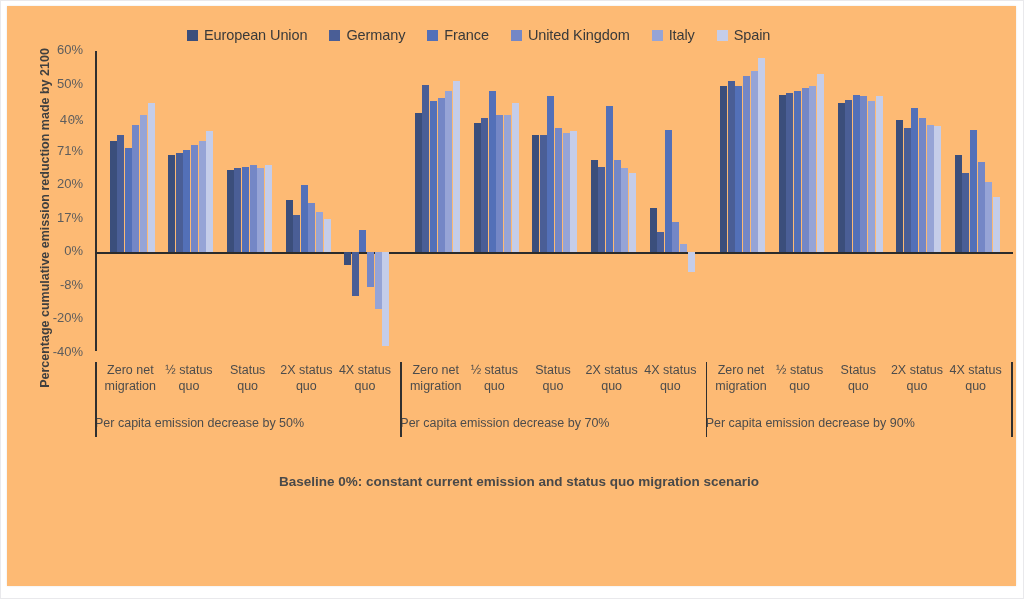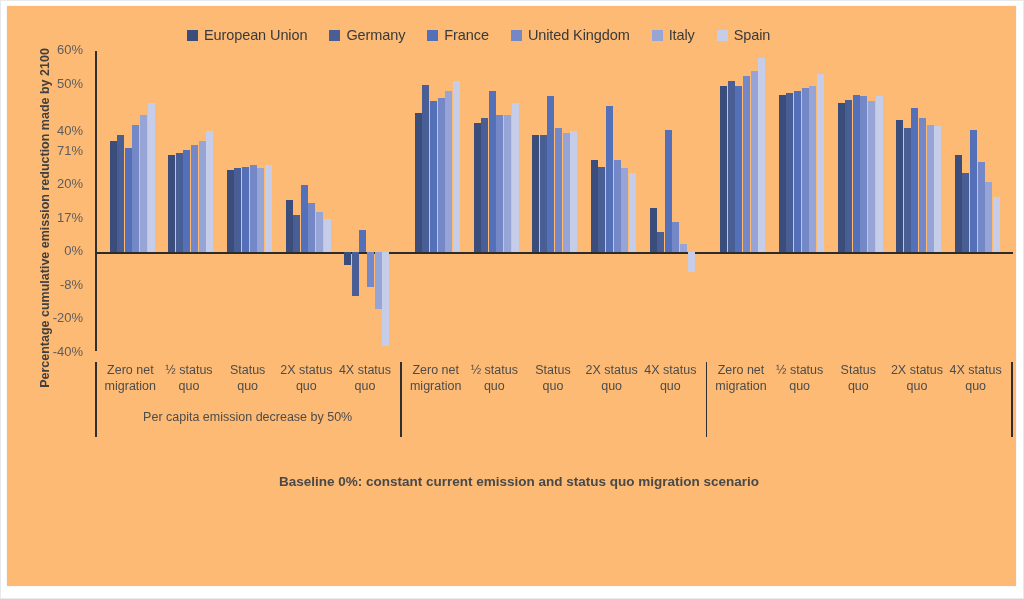--- a/index.html
+++ b/index.html
@@ -54,21 +54,21 @@
   .bars-layer { position:absolute; left:90px; top:45px; width:916px; height:310px; }
   .bar-rect { position:absolute; width:100%; }
   
   .cat-layer { position:absolute; left:88px; top:356px; width:918px; height:45px; }
   .cat-label {
     position:absolute; top:0; text-align:center;
     font-size:12.5px; color:#4c4c4c; line-height:16px; white-space:nowrap;
   }
   .grp-layer { position:absolute; left:88px; top:404px; width:918px; height:30px; }
   .grp-label {
-    position:absolute; top:0; text-align:center;
+    position:absolute; top:6px; text-align:left;
     font-size:12.5px; color:#4c4c4c; white-space:nowrap;
   }
   .sep {
     position:absolute; top:356px; width:1.5px; height:75px; background:#2f2f2f;
   }
   .tick-small { position:absolute; width:1.5px; background:#9a9a9a; }
   .caption {
     position:absolute; left:0; top:468px; width:1024px; text-align:center;
     font-size:13.5px; font-weight:bold; color:#494949;
   }
@@ -104,21 +104,21 @@
           <span class="legend-swatch" style="background: rgb(197, 205, 233);"></span>
           <span class="legend-label">Spain</span>
         </div>
       </div>
 
     <div class="y-axis-title">Percentage cumulative emission reduction made by 2100</div>
 
     <div class="ylabels" id="ylabels">
         <div class="ylabel" style="top: 36px;">60%</div>
         <div class="ylabel" style="top: 69.5px;">50%</div>
-        <div class="ylabel" style="top: 117px;">40%</div>
+        <div class="ylabel" style="top: 107px; font-family: Liberation Mono, monospace;">40%</div>
         <div class="ylabel" style="top: 136.5px;">71%</div>
         <div class="ylabel" style="top: 170px;">20%</div>
         <div class="ylabel" style="top: 203.5px;">17%</div>
         <div class="ylabel" style="top: 237px;">0%</div>
         <div class="ylabel" style="top: 270.5px;">-8%</div>
         <div class="ylabel" style="top: 304px;">-20%</div>
         <div class="ylabel" style="top: 337.5px;">-40%</div>
       </div>
 
     <div class="axis-line-y"></div>
@@ -274,20 +274,22 @@
           <div>2X status</div>
           <div>quo</div>
         </div>
         <div class="cat-label" style="left: 849.333px; width: 62.6667px;">
           <div>4X status</div>
           <div>quo</div>
         </div>
       </div>
     <div class="grp-layer" id="grps">
         <div class="grp-label" style="left: 0px; width: 305.333px;">Per capita emission decrease by 50%</div>
+        <div class="grp-label" style="left: 305.333px; width: 305.333px;">Per capita emission decrease by 70%</div>
+        <div class="grp-label" style="left: 610.667px; width: 305.333px;">Per capita emission decrease by 90%</div>
       </div>
     <div id="seps">
         <div class="tick-small" style="left: 66.6667px; top: 356px; height: 44px; background: transparent;"></div>
         <div class="tick-small" style="left: 125.333px; top: 356px; height: 44px; background: transparent;"></div>
         <div class="tick-small" style="left: 184px; top: 356px; height: 44px; background: transparent;"></div>
         <div class="tick-small" style="left: 242.667px; top: 356px; height: 44px; background: transparent;"></div>
         <div class="sep" style="left: 88px;"></div>
         <div class="tick-small" style="left: 372px; top: 356px; height: 44px; background: transparent;"></div>
         <div class="tick-small" style="left: 430.667px; top: 356px; height: 44px; background: transparent;"></div>
         <div class="tick-small" style="left: 489.333px; top: 356px; height: 44px; background: transparent;"></div>

